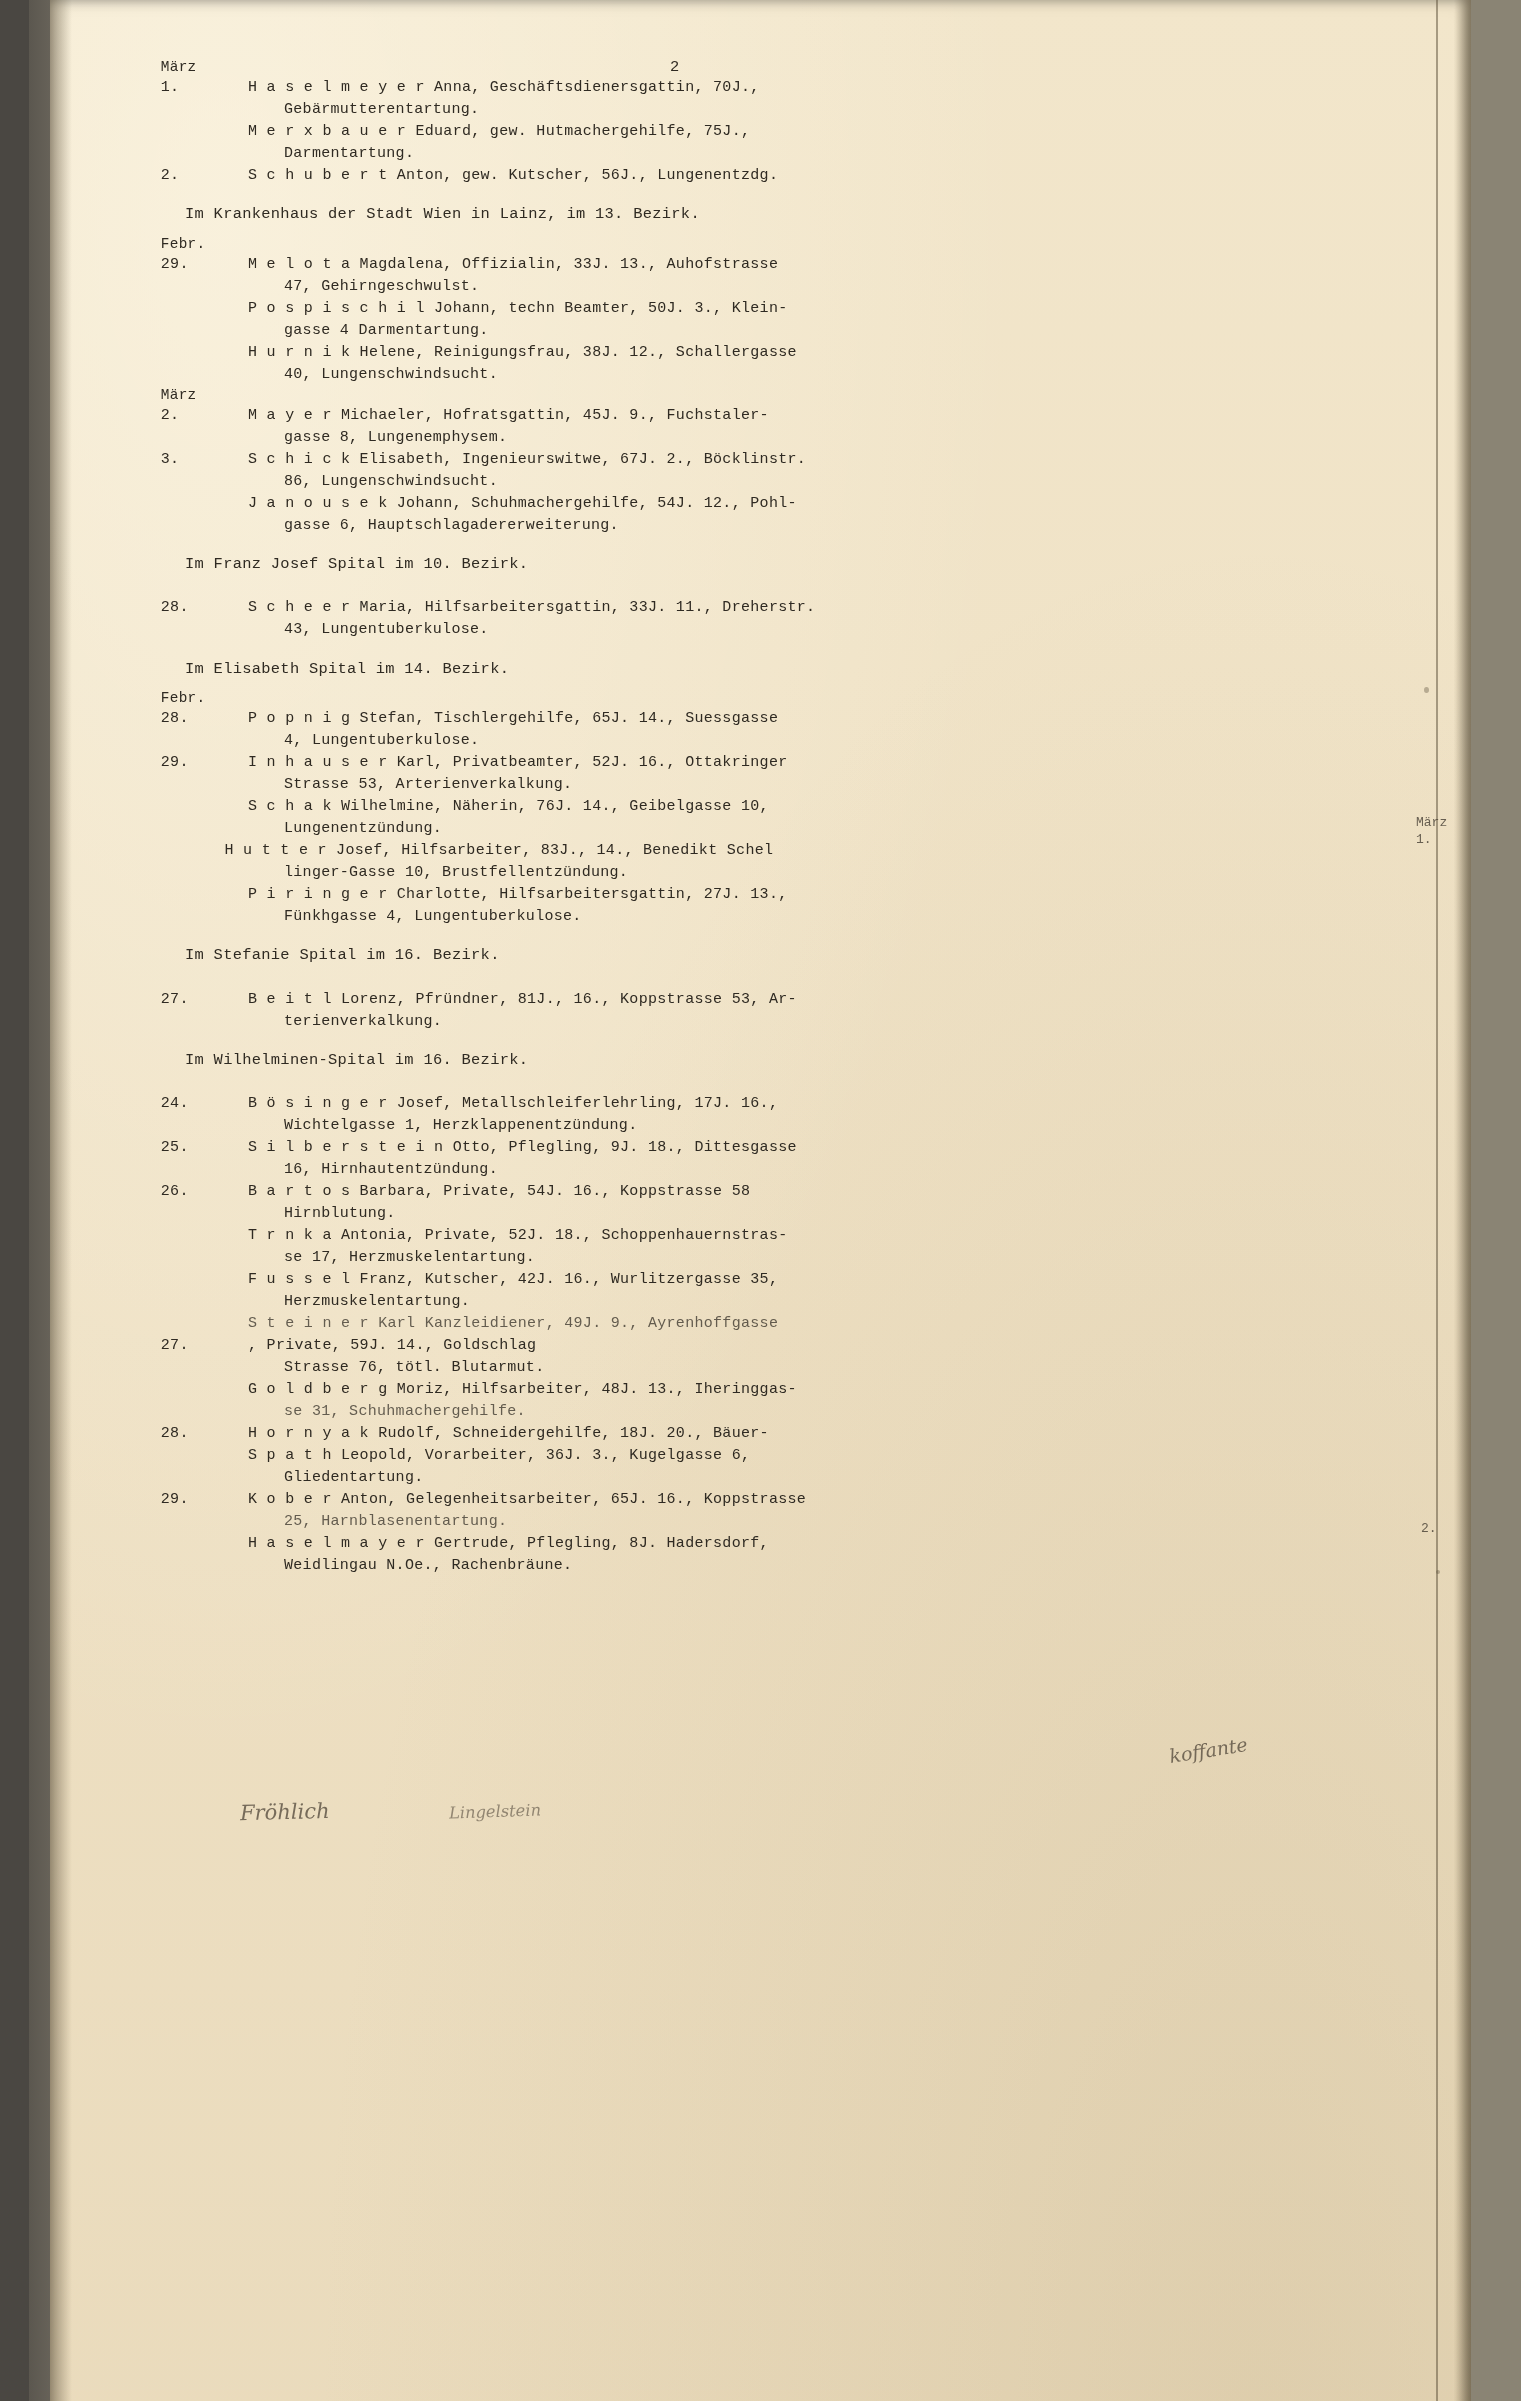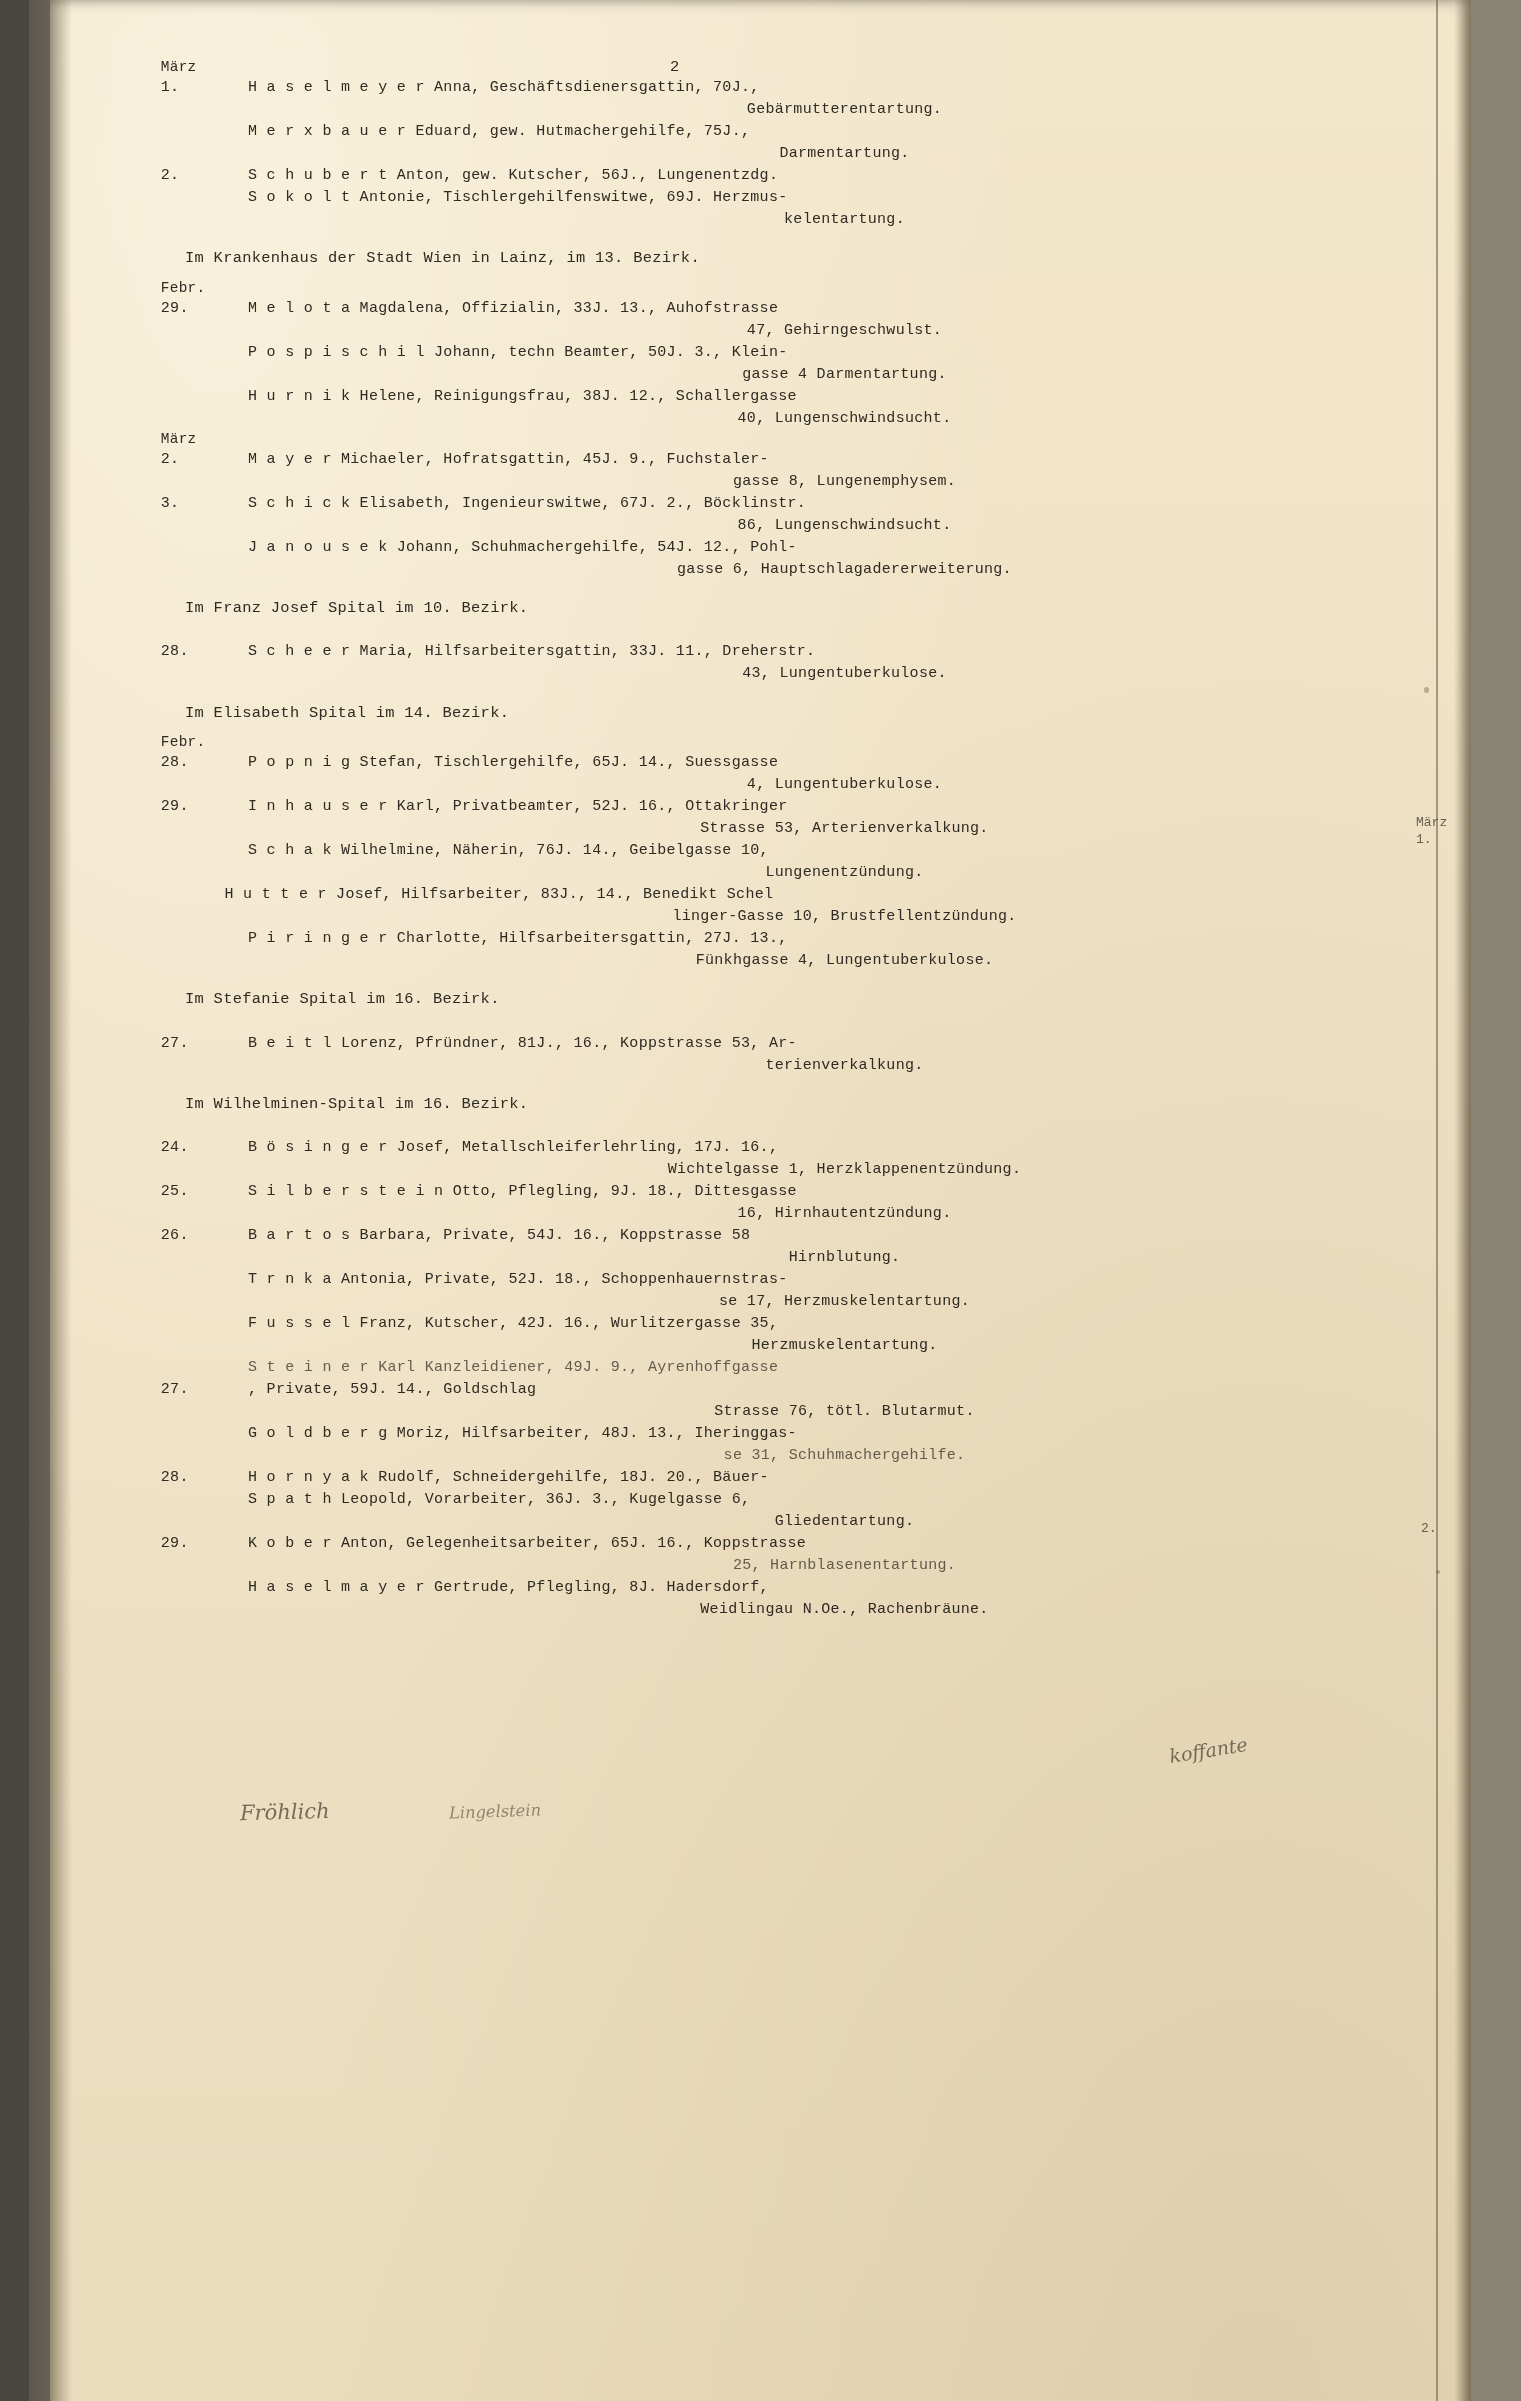--- a/index.html
+++ b/index.html
@@ -102,21 +102,21 @@
   }
   .monthrow {
     padding-left: 4.8px;
     font-size: 14.4px;
     line-height: 19px;
   }
   .entry {
     flex: 1 1 auto;
   }
   .l1 { padding-left: 35px; text-indent: 0px; }
-  .cont { padding-left: 71px; text-align: center; }
+  .cont { padding-left: 71px; }
   .heading {
     padding: 16.3px 0 9.6px 0;
     padding-left: 29px;
     font-size: 15.4px;
   }
   .gap-s { height: 12.5px; }
   .footer {
     padding-top: 37px;
     padding-left: 96px;
     font-size: 14.4px;
@@ -200,27 +200,20 @@
           </div>
         </div>
 
         <div class="row">
           <div class="daycol">2.</div>
           <div class="entry">
             <div class="l1">S c h u b e r t  Anton, gew. Kutscher, 56J., Lungenentzdg.</div>
           </div>
         </div>
 
-        <div class="row">
-          <div class="daycol"></div>
-          <div class="entry">
-            <div class="l1">S o k o l t  Antonie, Tischlergehilfenswitwe, 69J. Herzmus-</div>
-            <div class="cont">kelentartung.</div>
-          </div>
-        </div>
       </div>
 
       <div class="blk">
         <div class="heading">Im Krankenhaus der Stadt Wien in Lainz, im 13. Bezirk.</div>
         <div class="monthrow">Febr.</div>
 
         <div class="row">
           <div class="daycol">29.</div>
           <div class="entry">
             <div class="l1">M e l o t a  Magdalena,  Offizialin,  33J. 13., Auhofstrasse</div>

